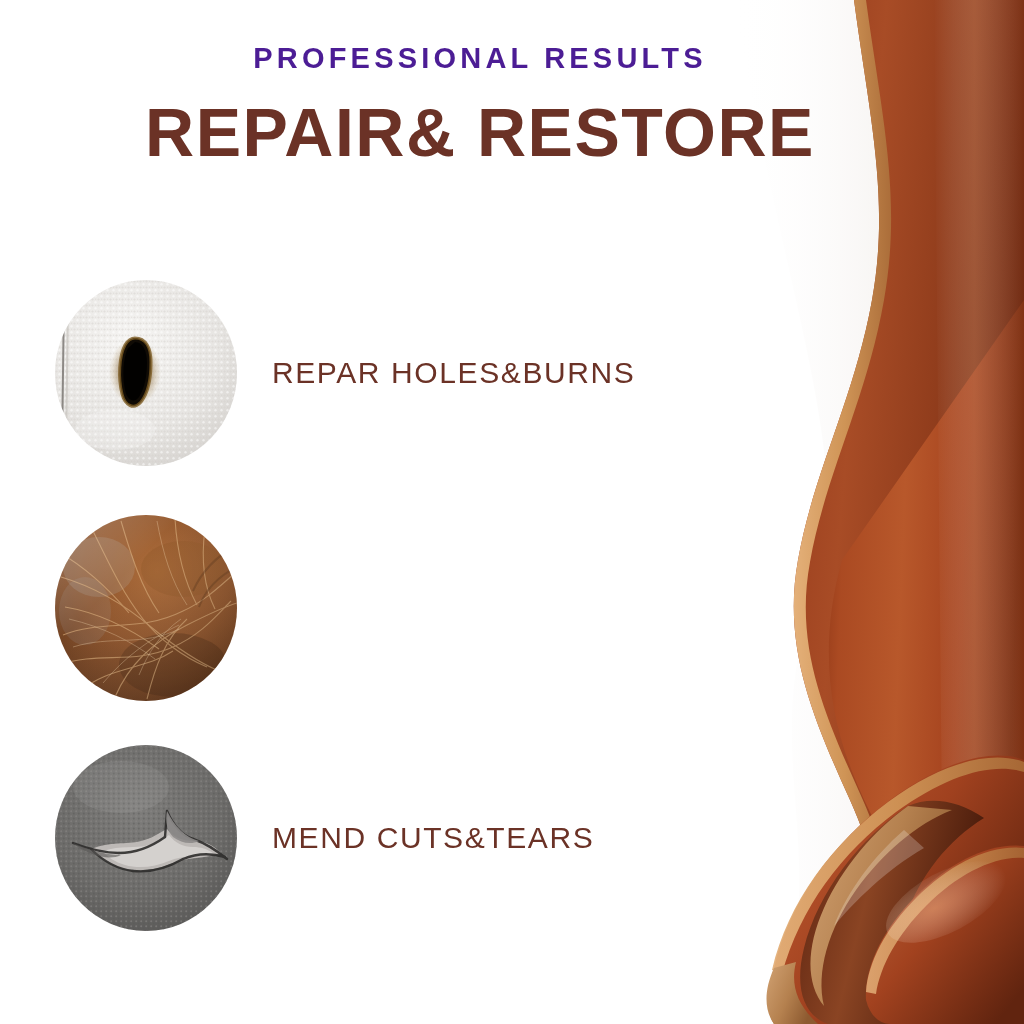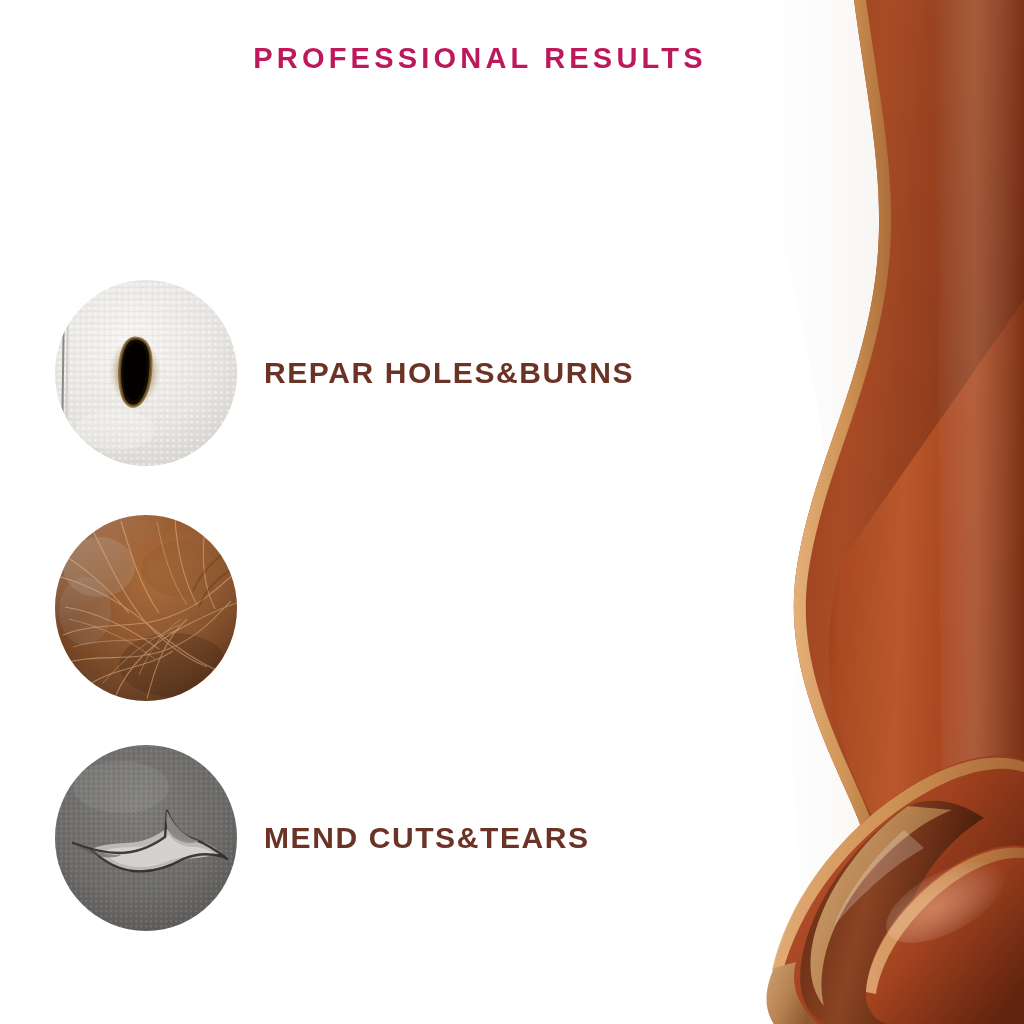--- a/index.html
+++ b/index.html
@@ -30,21 +30,21 @@
     left: 0;
     top: 44px;
     width: 960px;
     text-align: center;
     z-index: 5;
   }
   .eyebrow {
     font-size: 29px;
     font-weight: bold;
     letter-spacing: 4.2px;
-    color: #be185d;
+    color: #4c1d95;
     line-height: 1;
     margin: 0 0 24px 0;
     white-space: nowrap;
   }
   .headline {
     font-size: 68px;
     font-weight: bold;
     letter-spacing: 1.5px;
     color: #6b3226;
     line-height: 1.05;
@@ -70,27 +70,27 @@
     top: 0;
     width: 182px;
     height: 186px;
     border-radius: 50%;
     overflow: hidden;
   }
   .feature-thumb svg { display: block; width: 100%; height: 100%; }
 
   .feature-label {
     position: absolute;
-    left: 209px;
+    left: 217px;
     top: 0;
     height: 186px;
     display: flex;
     align-items: center;
     font-size: 30px;
-    font-weight: bold;
+    font-weight: normal;
     letter-spacing: 1.6px;
     color: #6b3226;
     white-space: nowrap;
   }
 
   
   #strap-art {
     position: absolute;
     right: 0;
     top: 0;
@@ -242,20 +242,21 @@
         <path d="M210,830
                  C 180,856 154,890 140,926
                  C 160,902 192,870 230,848 Z" fill="#ffffff" opacity="0.22"></path>
         <ellipse cx="252" cy="902" rx="66" ry="30" fill="url(#gGlow)" transform="rotate(-28 252 902)"></ellipse>
       </g>
     </svg>
   </div>
 
   <div class="heading-block">
     <div class="eyebrow">PROFESSIONAL RESULTS</div>
+    <div class="headline">REPAIR&amp; RESTORE</div>
   </div>
 
   <div class="feature-row" id="feature-row-0">
     <div class="feature-thumb">
       <svg viewBox="0 0 182 186" xmlns="http://www.w3.org/2000/svg">
         <defs>
           <radialGradient id="w1" cx="0.42" cy="0.34" r="0.82">
             <stop offset="0%" stop-color="#f6f5f3"></stop>
             <stop offset="58%" stop-color="#e7e5e2"></stop>
             <stop offset="100%" stop-color="#cfccc8"></stop>

